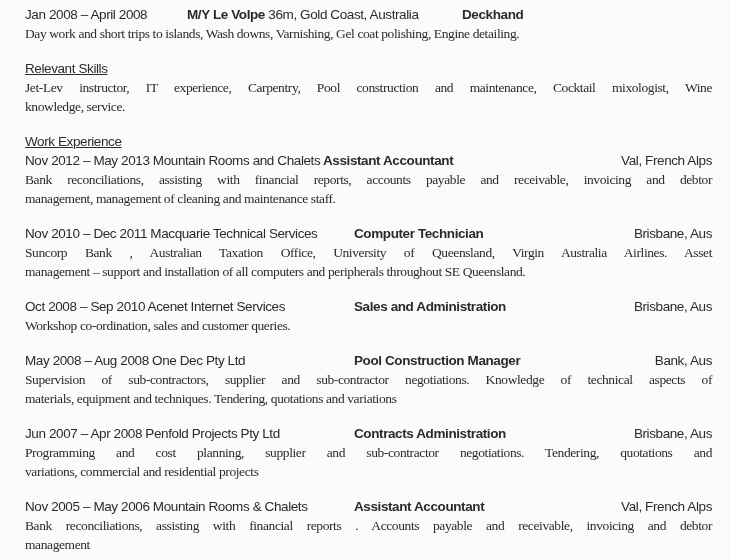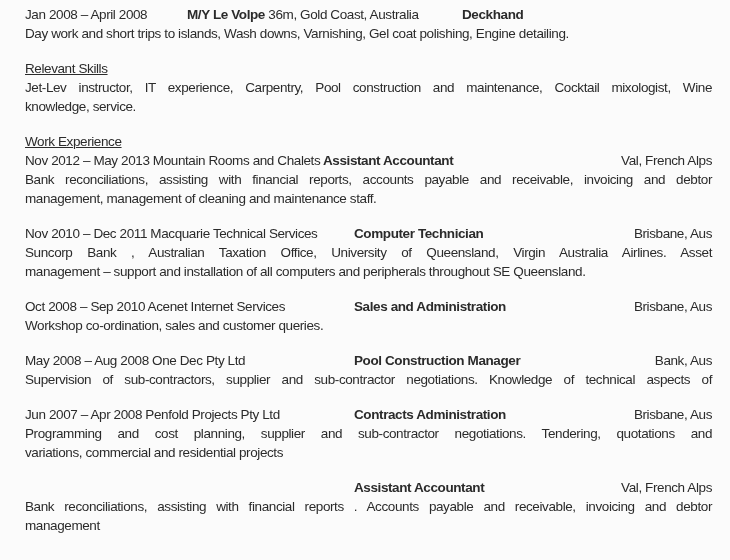--- a/index.html
+++ b/index.html
@@ -10,21 +10,21 @@
     font-size: 13.5px;
     letter-spacing: -0.4px;
     color: #2b2b2b;
   }
   .page {
     width: 730px;
     height: 560px;
     padding: 5px 18px 0 25px;
     filter: blur(0.3px);
   }
-  .pline { line-height: 19px; }
+  .pline { line-height: 19px; font-family: Liberation Serif, serif; }
   .just { text-align: justify; text-align-last: justify; }
   .row { position: relative; line-height: 19px; height: 19px; }
   .abs { position: absolute; top: 0; white-space: nowrap; }
   .heading {
     line-height: 19px;
     text-decoration: underline;
     display: inline-block;
     text-align: center;
   }
   .mt { margin-top: 16px; }
@@ -90,34 +90,36 @@
       <div class="pline">Workshop co-ordination, sales and customer queries.</div>
     </div>
 
     <div class="mt">
       <div class="row">
         <span>May 2008 – Aug 2008 One Dec Pty Ltd</span>
         <span class="abs jh-title">Pool Construction Manager</span>
         <span class="abs jh-loc">Bank, Aus</span>
       </div>
       <div class="pline just">Supervision of sub-contractors, supplier and sub-contractor negotiations. Knowledge of technical aspects of</div>
+      <div class="pline">materials, equipment and techniques. Tendering, quotations and variations</div>
     </div>
 
     <div class="mt">
       <div class="row">
         <span>Jun 2007 – Apr 2008  Penfold Projects Pty Ltd</span>
         <span class="abs jh-title">Contracts Administration</span>
         <span class="abs jh-loc">Brisbane, Aus</span>
       </div>
       <div class="pline just">Programming and cost planning, supplier and sub-contractor negotiations. Tendering, quotations and</div>
       <div class="pline">variations, commercial and residential projects</div>
     </div>
 
     <div class="mt">
       <div class="row">
+        <span>Nov 2005 – May 2006 Mountain Rooms &amp; Chalets</span>
         <span class="abs jh-title">Assistant Accountant</span>
         <span class="abs jh-loc">Val, French Alps</span>
       </div>
       <div class="pline just">Bank reconciliations, assisting with financial reports  . Accounts payable and receivable, invoicing and debtor</div>
       <div class="pline">management</div>
     </div>
 
   </div>
 </div>
 

